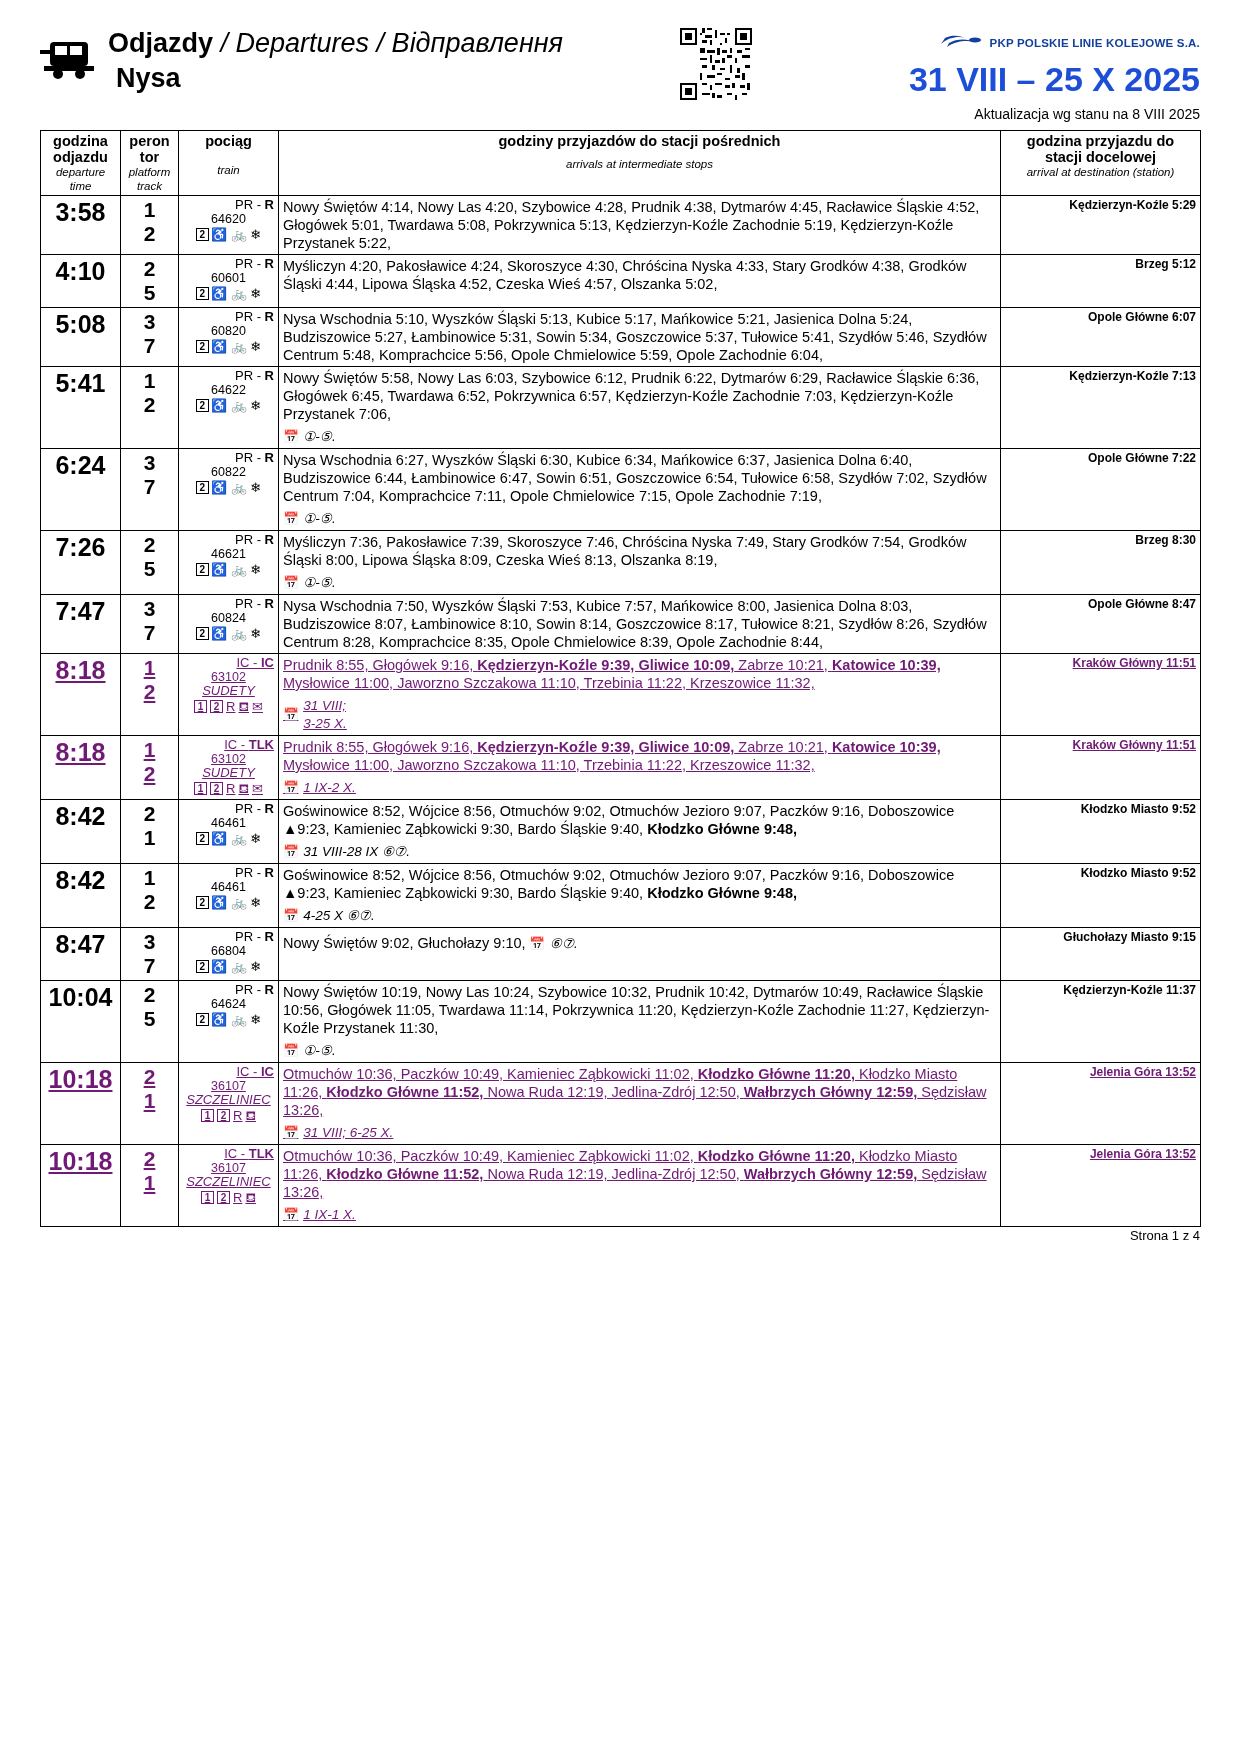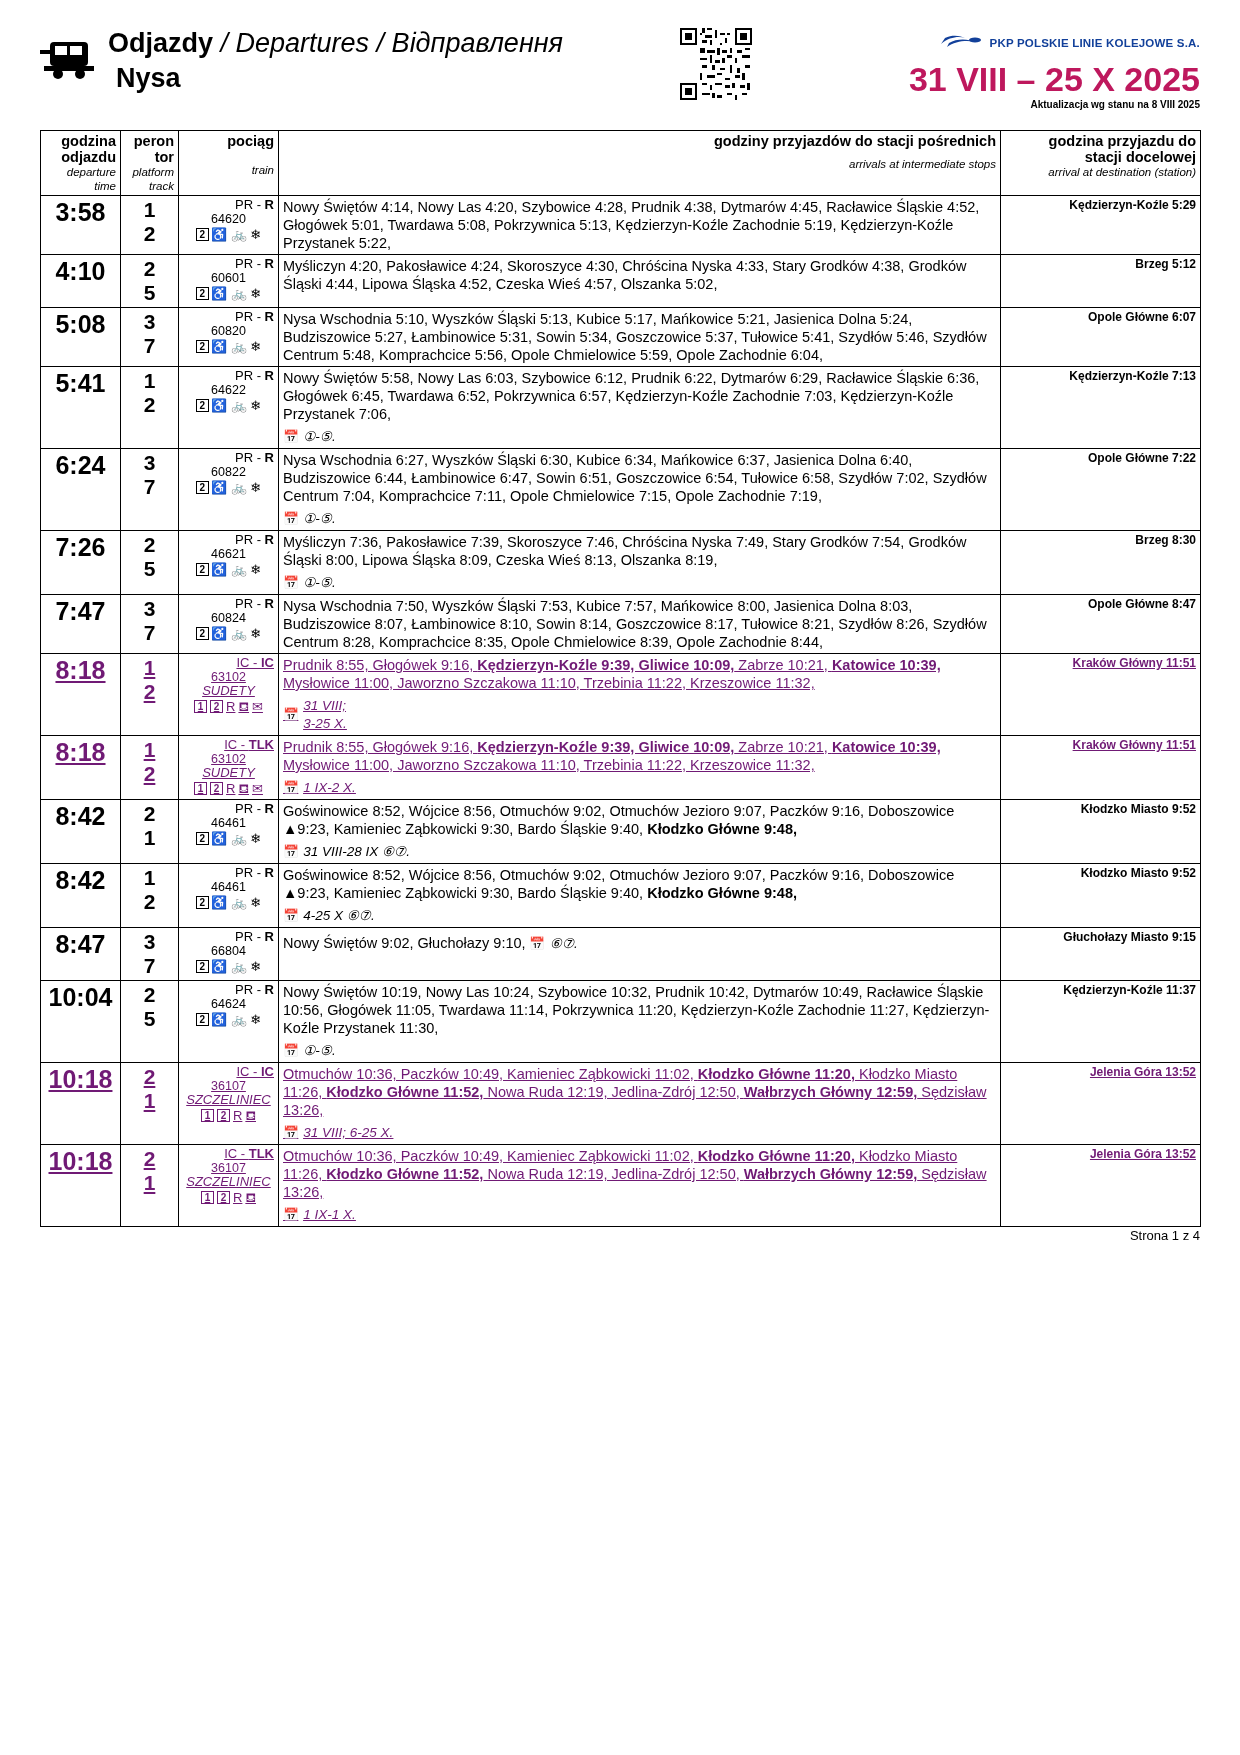--- a/index.html
+++ b/index.html
@@ -54,38 +54,38 @@
   .pkp-logo {
     display: flex; align-items: center; justify-content: flex-end;
     gap: 7px; height: 30px;
   }
   .pkp-bird { width: 44px; height: 18px; }
   .pkp-text {
     font-size: 11.5px; font-weight: bold; color: #12409a;
     letter-spacing: .2px;
   }
   .validity {
-    color: #be185d; font-weight: bold; font-size: 34px;
+    color: #1d4ed8; font-weight: bold; font-size: 34px;
     line-height: 38px; margin-top: 2px;
   }
-  .valid-note { font-size: 10px; font-weight: bold; margin-top: 1px; }
+  .valid-note { font-size: 14px; font-weight: normal; margin-top: 8px; }
 
   
   table.tt {
     width: 100%;
     border-collapse: collapse;
     margin-top: 6px;
     table-layout: fixed;
   }
   table.tt td, table.tt th {
     border: 1.6px solid #000;
     vertical-align: top;
     padding: 2px 4px;
   }
-  thead th { text-align: right; padding: 4px 3px; }
+  thead th { text-align: center; padding: 4px 3px; }
   .th-main { font-size: 14.5px; font-weight: bold; line-height: 16px; }
   .th-sub { font-size: 11.5px; font-style: italic; font-weight: normal; line-height: 14px; }
 
   col.c-time { width: 80px; }
   col.c-track { width: 58px; }
   col.c-train { width: 100px; }
   col.c-stops { width: 722px; }
   col.c-dest { width: 200px; }
 
   td.time {

